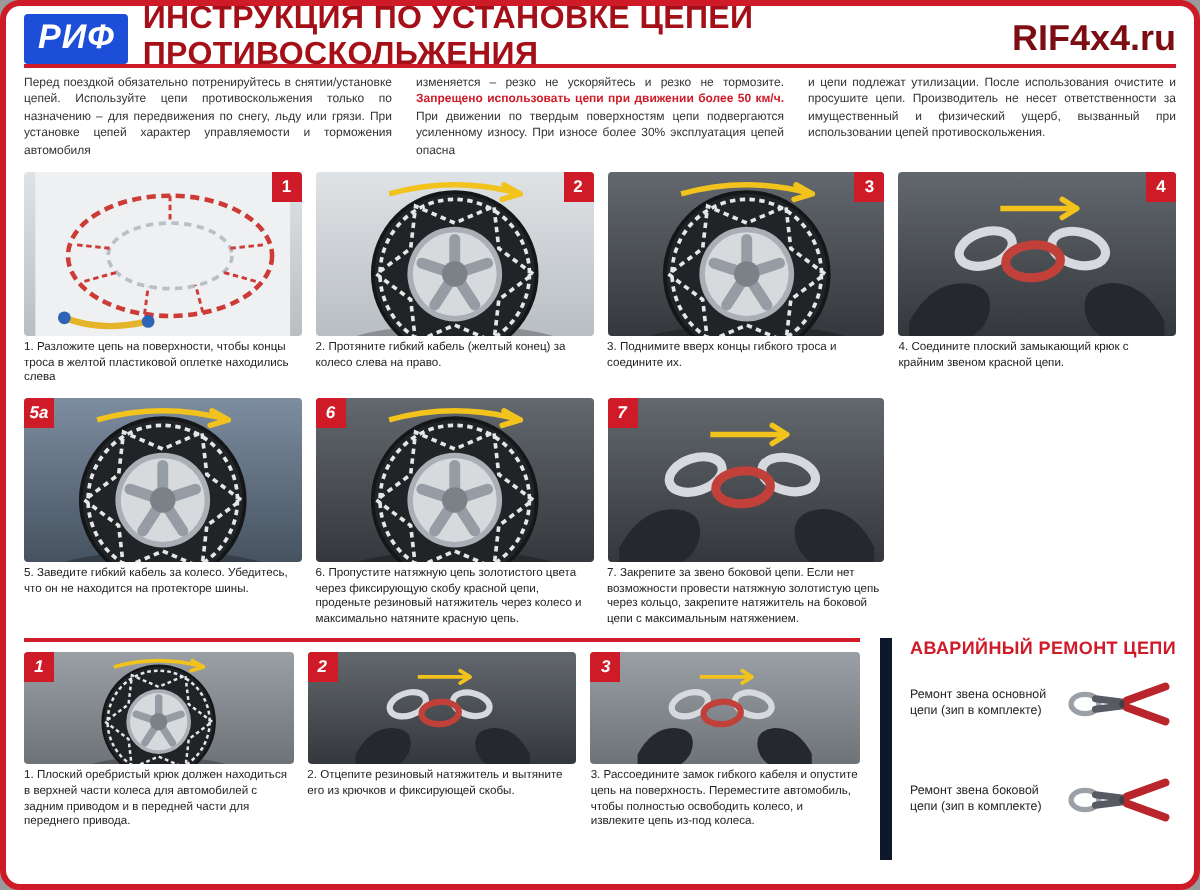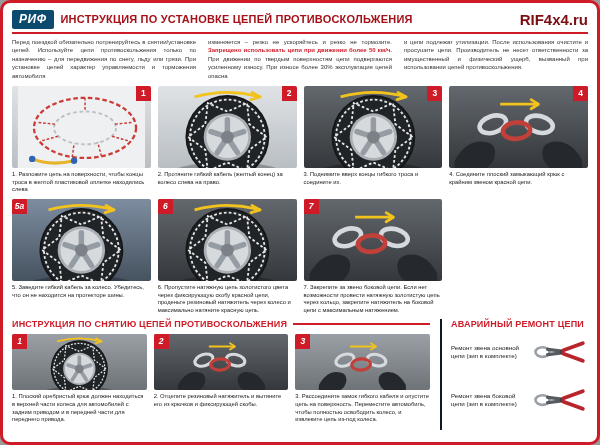--- a/index.html
+++ b/index.html
@@ -4,24 +4,24 @@
 <style>
   * { margin:0; padding:0; box-sizing:border-box; }
   body { width:600px; height:445px; background:#9a9a9a; font-family:"Liberation Sans", sans-serif; }
   .page {
     width:600px; height:445px; background:#fff;
     border:3px solid #cf1b28; border-radius:10px;
     padding:6px 9px 8px; color:#1c1c1c; overflow:hidden;
   }
   
   .hdr { display:flex; align-items:center; gap:7px; height:20px; }
-  .brand { background:#0c4a6e; color:#fff; font-weight:bold; font-style:italic;
-           font-size:12px; padding:2px 7px 3px; border-radius:2px; letter-spacing:.5px; }
-  .title { color:#a51018; font-weight:bold; font-size:11px; letter-spacing:.2px; }
-  .site  { margin-left:auto; color:#7c0d13; font-weight:bold; font-size:15px; text-decoration:none; }
+  .brand { background:#1d4ed8; color:#fff; font-weight:bold; font-style:italic;
+           font-size:17px; padding:2px 7px 3px; border-radius:2px; letter-spacing:.5px; }
+  .title { color:#a51018; font-weight:bold; font-size:16px; letter-spacing:.2px; }
+  .site  { margin-left:auto; color:#7c0d13; font-weight:bold; font-size:18px; text-decoration:none; }
   .toprule { height:2px; background:#cf1b28; margin:3px 0 4px; }
   
   .intro { display:grid; grid-template-columns:1fr 1fr 1fr; gap:12px;
            font-size:6px; line-height:1.4; text-align:justify; color:#333; margin-bottom:6px; }
   .red-note { color:#cf1b28; font-weight:bold; }
   
   .grid4 { display:grid; grid-template-columns:repeat(4,1fr); gap:7px; margin-bottom:5px; }
   .photo { position:relative; height:82px; overflow:hidden; border-radius:2px; background:#5a5f64; }
   .photo svg.art { width:100%; height:100%; display:block; }
   .p-snow { background:linear-gradient(180deg,#dfe3e6 0%,#b9bec3 100%); }
@@ -33,21 +33,21 @@
            line-height:15px; text-align:center; }
   .badge.left { left:0; right:auto;font-style:italic; }
   .cap { font-size:5.8px; line-height:1.32; color:#222; margin-top:3px; }
   
   .bottom { display:grid; grid-template-columns:1fr 148px; gap:10px; }
   .sec-head { display:flex; align-items:center; gap:6px; margin-bottom:5px; }
   .sec-head .txt { color:#cf1b28; font-weight:bold; font-size:9px; white-space:nowrap; letter-spacing:.2px; }
   .sec-head .rule { flex:1; height:2px; background:#cf1b28; }
   .grid3 { display:grid; grid-template-columns:repeat(3,1fr); gap:7px; }
   .grid3 .photo { height:56px; }
-  .repair { border-left:2px solid #0f172a; padding-left:9px; }
+  .repair { border-left:6px solid #0f172a; padding-left:9px; }
   .repair-item { display:flex; gap:6px; align-items:center; margin-bottom:12px; }
   .repair-item p { font-size:6.2px; line-height:1.35; color:#222; flex:1; }
   .repair-item svg { width:56px; height:36px; flex:0 0 auto; }
 </style>
 </head>
 <body>
 
 <svg width="0" height="0" style="position:absolute" aria-hidden="true">
   <defs>
     <symbol id="sym-diagram" viewBox="0 0 140 90">
@@ -195,21 +195,20 @@
         <span class="badge left">7</span>
       </div>
       <figcaption class="cap">7. Закрепите за звено боковой цепи. Если нет возможности провести натяжную золотистую цепь через кольцо, закрепите натяжитель на боковой цепи с максимальным натяжением.</figcaption>
     </figure>
   </div>
 
   <div class="bottom">
 
     <div>
       <div class="sec-head">
-        <span class="txt">ИНСТРУКЦИЯ ПО СНЯТИЮ ЦЕПЕЙ ПРОТИВОСКОЛЬЖЕНИЯ</span>
         <span class="rule"></span>
       </div>
       <div class="grid3">
         <figure>
           <div class="photo p-road">
             <svg class="art" viewBox="0 0 140 90">
                 <use href="#sym-tire"></use>
               </svg>
             <span class="badge left">1</span>
           </div>

